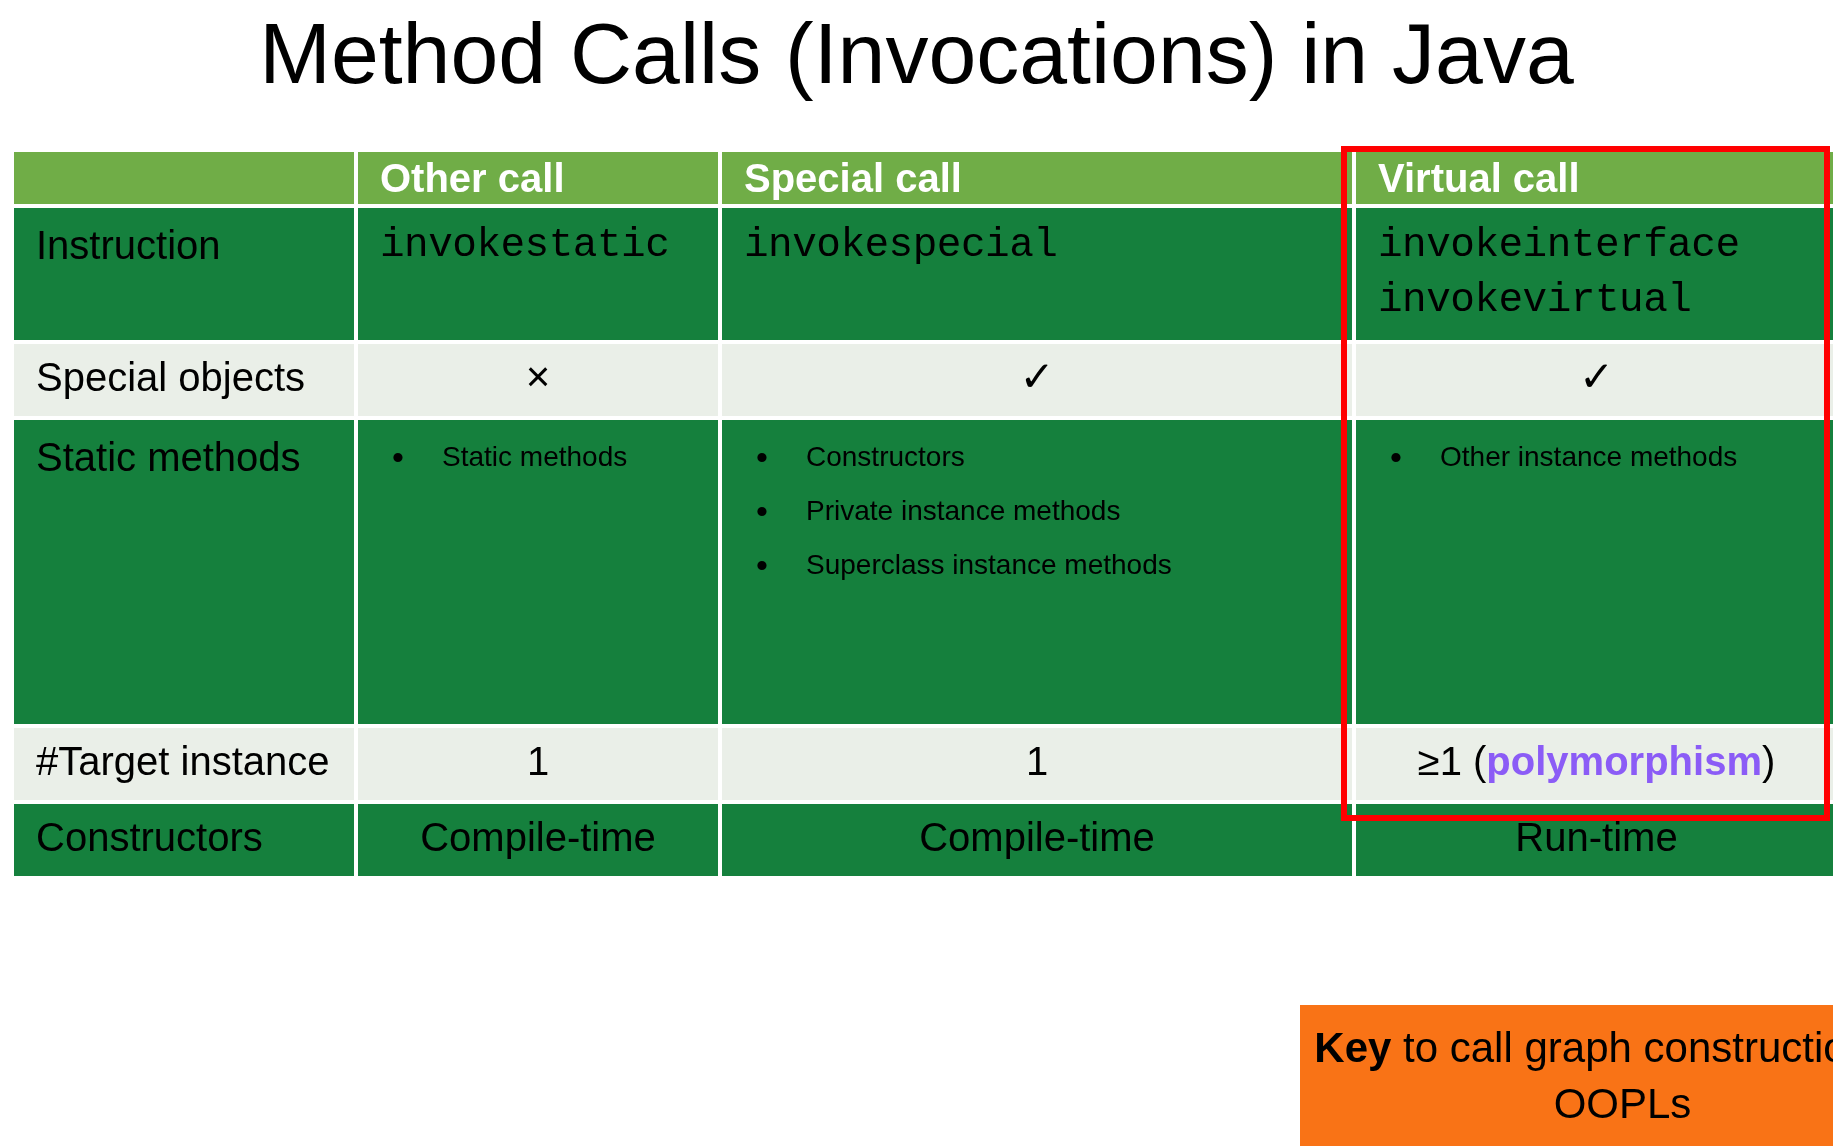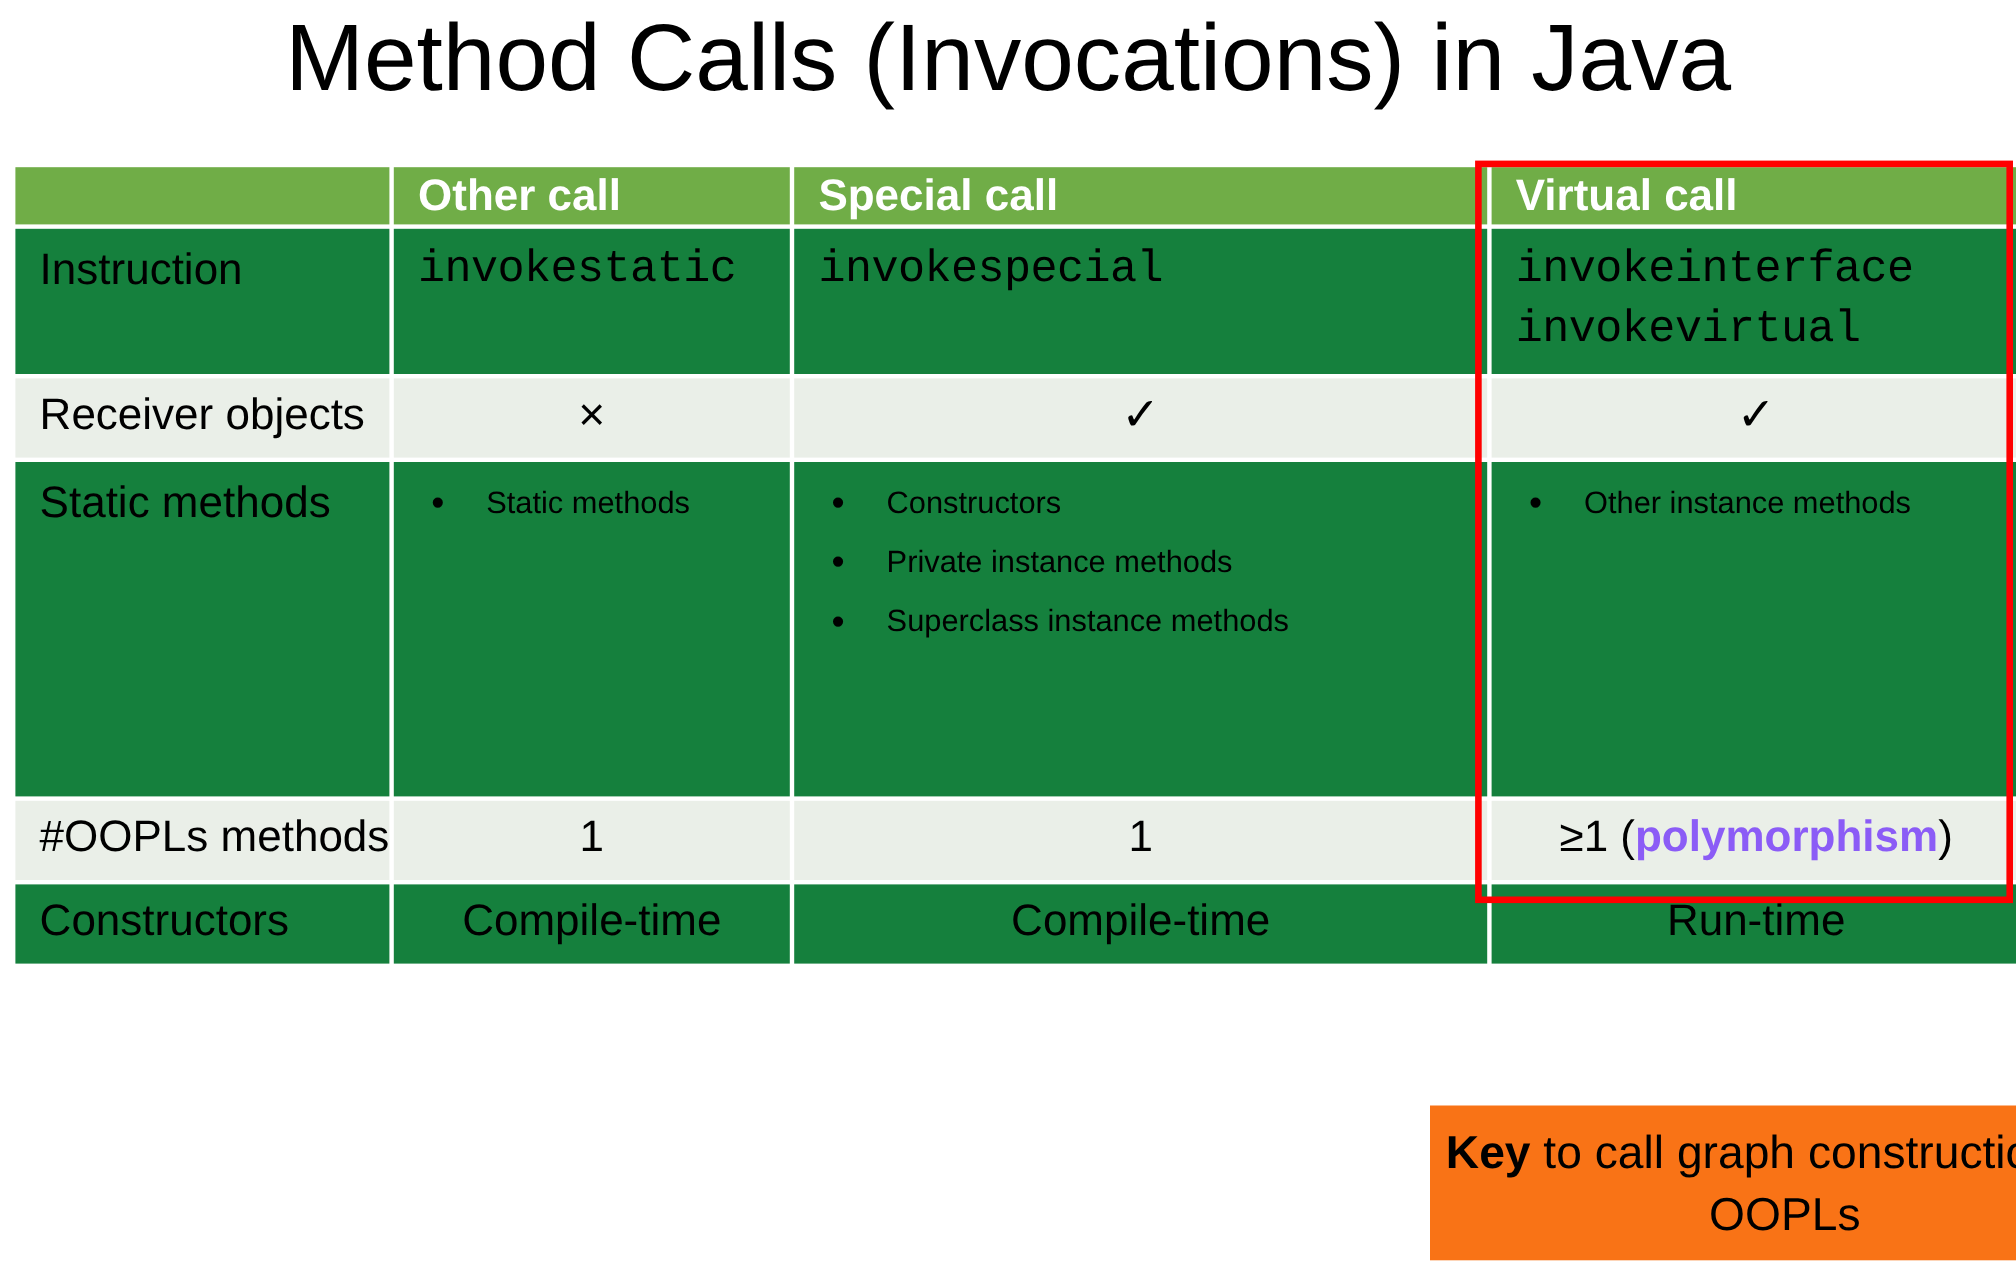--- a/index.html
+++ b/index.html
@@ -191,21 +191,21 @@
       <td class="cell mono">
         <span class="mono-line">invokespecial</span>
       </td>
       <td class="cell mono">
         <span class="mono-line">invokeinterface</span>
         <span class="mono-line">invokevirtual</span>
       </td>
     </tr>
 
     <tr class="row-light">
-      <td class="cell vmid">Receiver objects</td>
+      <td class="cell vmid">Special objects</td>
       <td class="cell center vmid mark">×</td>
       <td class="cell center vmid mark">✓</td>
       <td class="cell center vmid mark">✓</td>
     </tr>
 
     <tr class="row-dark">
       <td class="cell" style="height:282px;">Static methods</td>
       <td class="cell" style="padding-left:0 !important;">
         <ul class="bullets">
           <li>Static methods</li>
@@ -219,21 +219,21 @@
         </ul>
       </td>
       <td class="cell" style="padding-left:0 !important;">
         <ul class="bullets">
           <li>Other instance methods</li>
         </ul>
       </td>
     </tr>
 
     <tr class="row-light">
-      <td class="cell vmid">#OOPLs methods</td>
+      <td class="cell vmid">#Target instance</td>
       <td class="cell center vmid">1</td>
       <td class="cell center vmid">1</td>
       <td class="cell center vmid"><span>≥1 (</span><span class="poly">polymorphism</span><span>)</span></td>
     </tr>
 
     <tr class="row-dark">
       <td class="cell vmid">Constructors</td>
       <td class="cell center vmid">Compile-time</td>
       <td class="cell center vmid">Compile-time</td>
       <td class="cell center vmid">Run-time</td>

